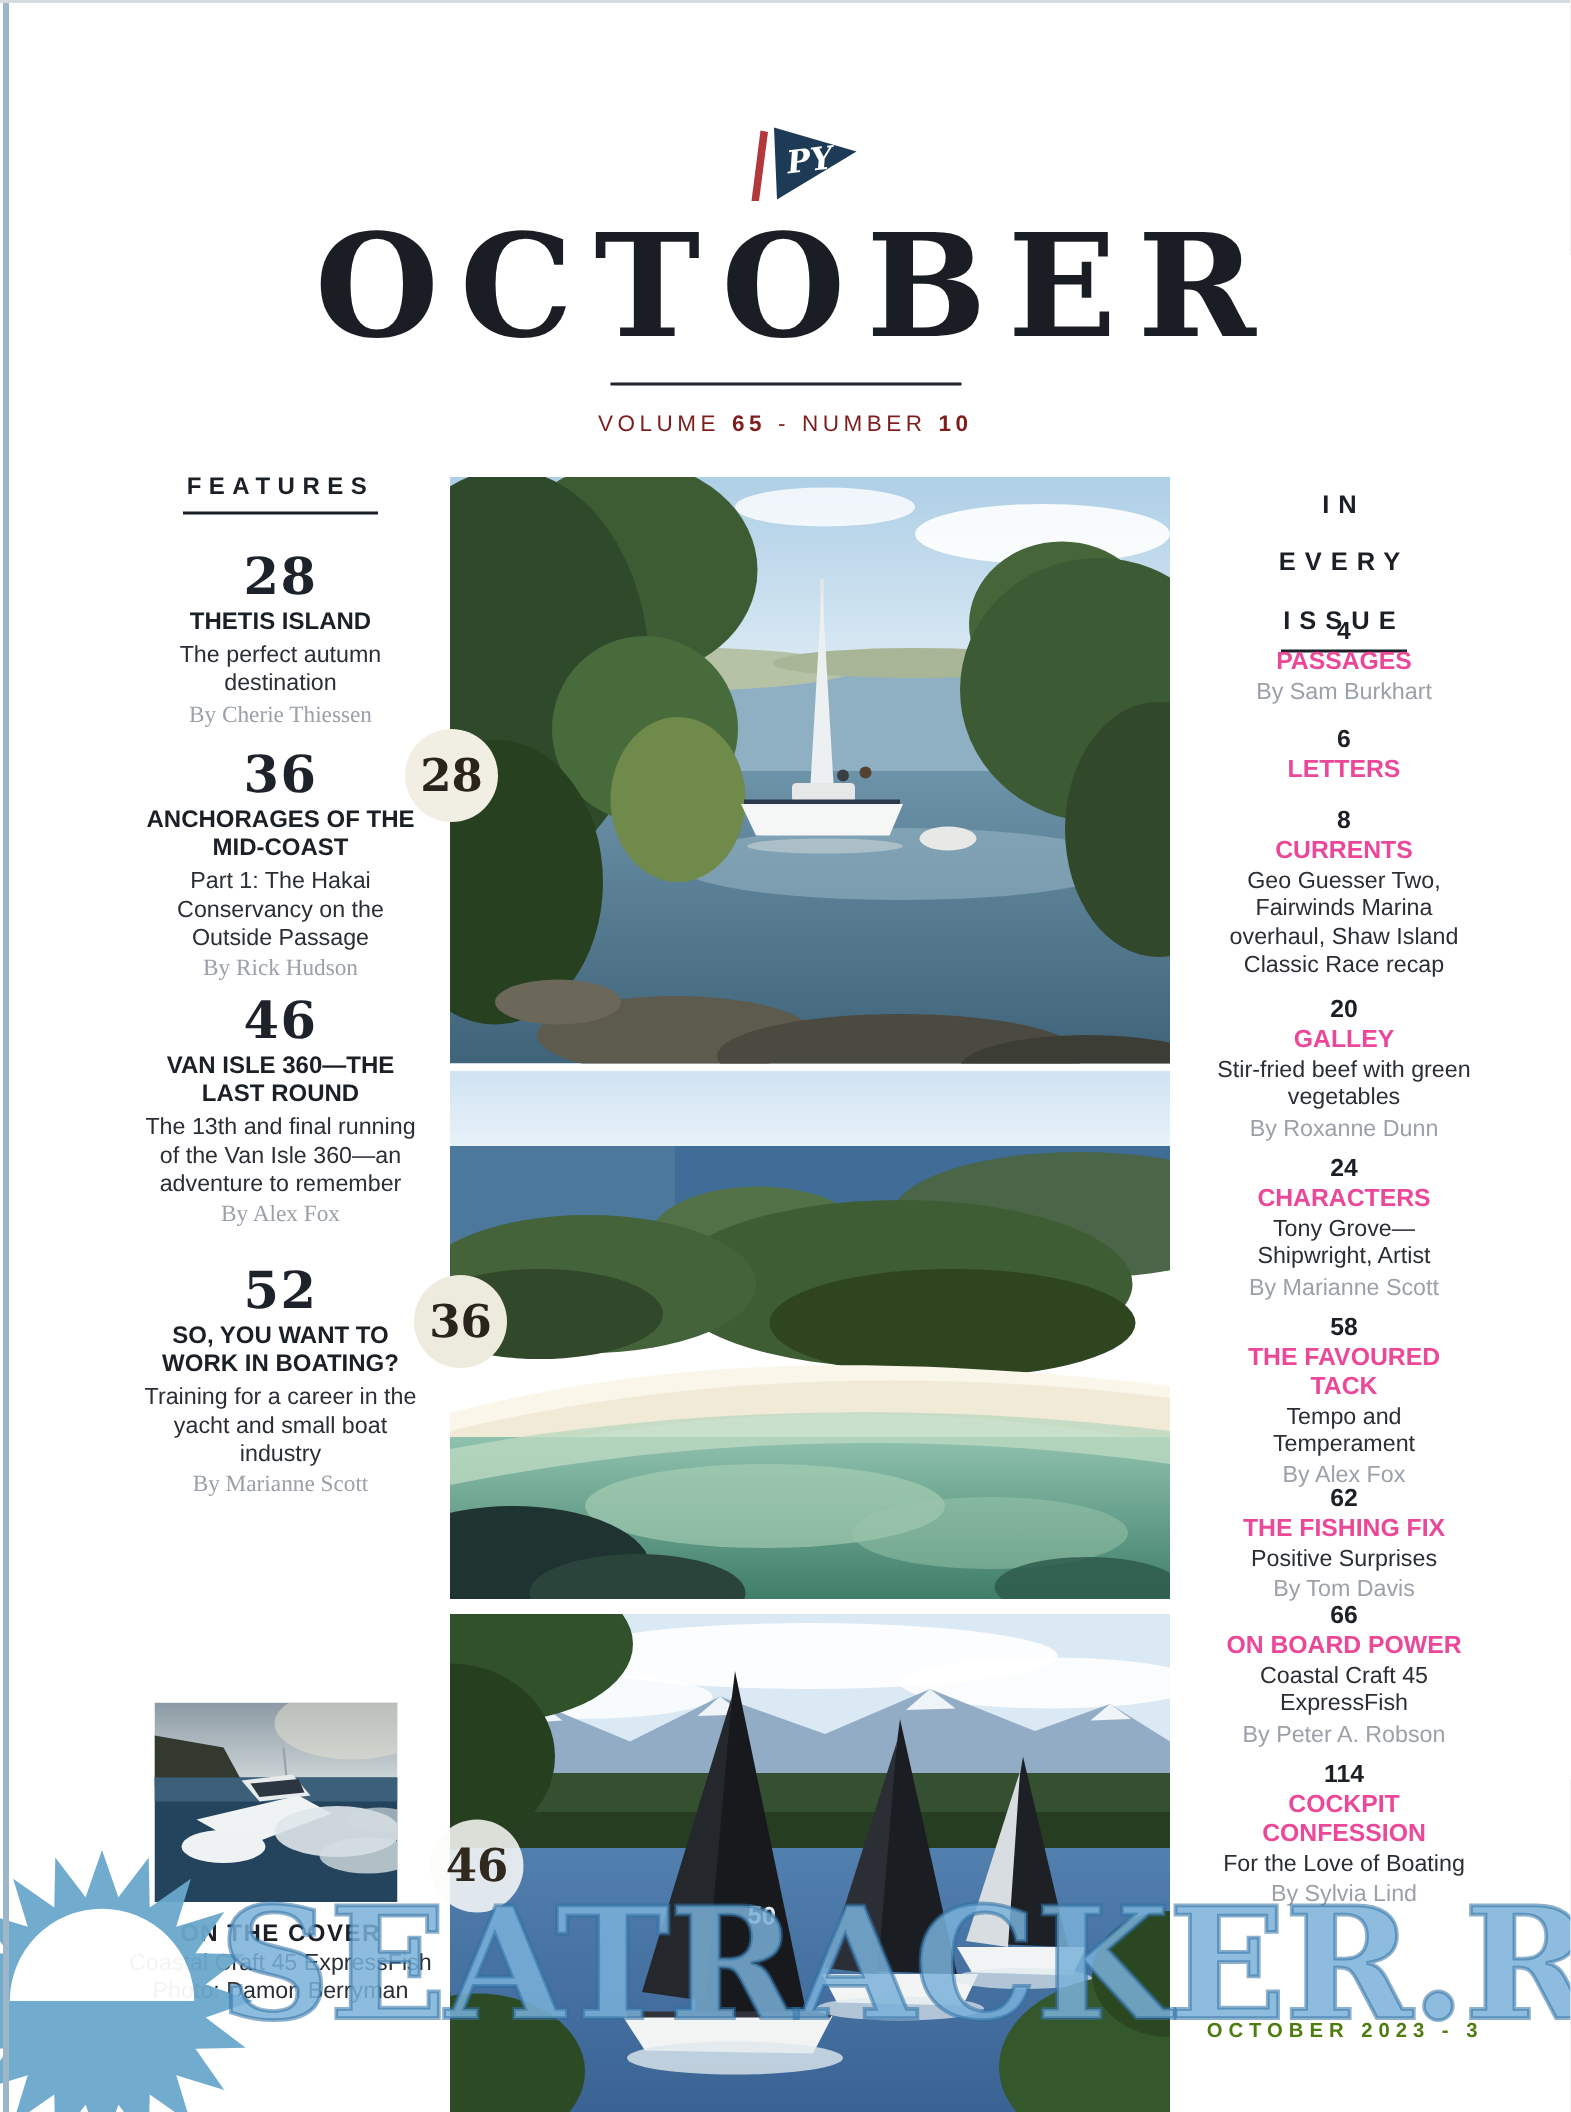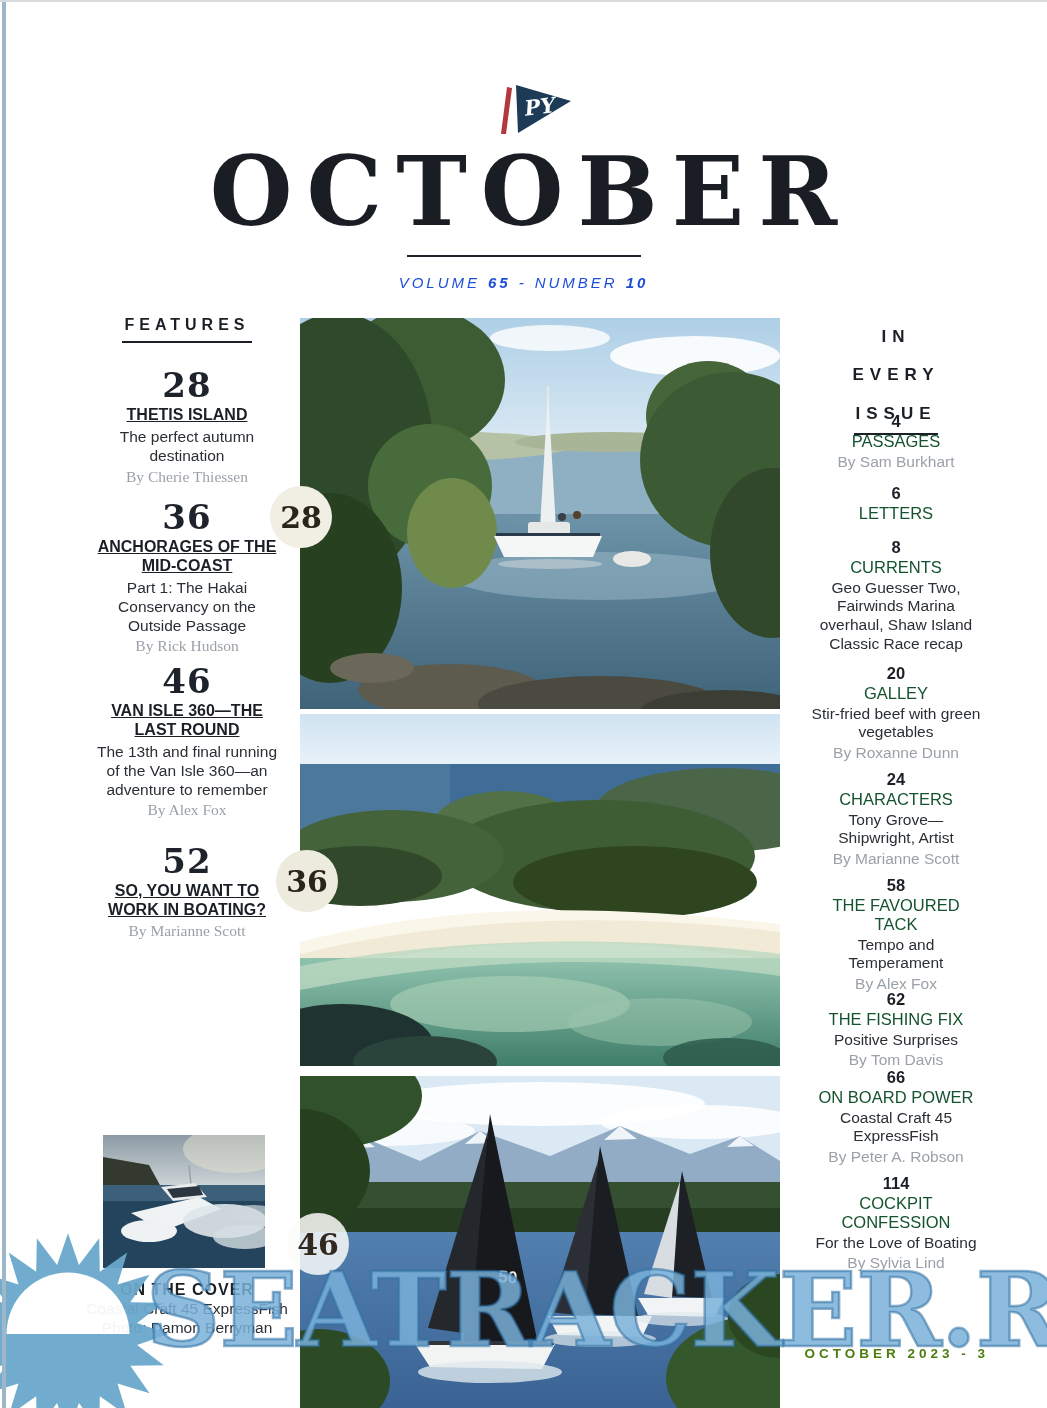--- a/index.html
+++ b/index.html
@@ -7,42 +7,42 @@
         font-family:"Liberation Sans",sans-serif;color:#1b2026;}
   .edge-left{position:absolute;left:2px;top:0;width:4px;height:1408px;background:#9db6c8;z-index:10;}
   .edge-top{position:absolute;left:0;top:0;width:1047px;height:2px;background:#d7dbde;z-index:10;}
 
   
   .masthead{position:absolute;left:0;right:0;top:78px;text-align:center;z-index:2;}
   .pennant{display:block;margin:0 auto;}
   .month-title{margin:4px 0 0 0;font-family:"DejaVu Serif",serif;font-weight:700;
                font-size:95px;line-height:1.0;letter-spacing:14px;padding-left:14px;color:#1a1d24;}
   .mast-rule{width:234px;height:2px;background:#20242c;margin:16px auto 17px auto;}
-  .volume-line{font-size:15px;letter-spacing:3px;color:#1d4ed8;font-style:italic;}
+  .volume-line{font-size:15px;letter-spacing:3px;color:#7f1d1d;}
   .volume-line .vl{font-weight:400;margin:0 4px;}
   .volume-line .vb{font-weight:700;margin:0 4px;}
 
   
   .col-heading{display:inline-block;font-weight:700;font-size:16px;letter-spacing:5px;
                color:#1b2026;border-bottom:2px solid #1b2026;padding:0 2px 7px 2px;}
   .features-col{position:absolute;left:92px;top:316px;width:190px;text-align:center;z-index:2;}
   .issue-col{position:absolute;left:810px;top:312px;width:172px;text-align:center;z-index:2;}
   .iei-line{font-weight:700;font-size:17px;letter-spacing:6px;line-height:1.55;color:#1b2026;margin-top:12px;}
   .iei-underline{display:inline-block;border-bottom:2px solid #1b2026;padding:0 1px 6px 1px;}
 
   .feat-item{position:absolute;left:0;right:0;}
   .feat-num{font-family:"DejaVu Serif",serif;font-weight:700;font-size:34px;line-height:1;
             letter-spacing:1px;color:#1e232b;}
-  .feat-title{font-weight:700;font-size:16px;line-height:1.18;margin-top:4px;color:#1b2026;text-decoration:underline;}
+  .feat-title{font-weight:700;font-size:16px;line-height:1.18;margin-top:4px;color:#1b2026;}
   .feat-desc{font-size:15.5px;line-height:1.22;margin-top:3px;color:#2a2f35;}
   .feat-by{font-size:15.5px;margin-top:2px;color:#9ba1a8;font-family:Liberation Serif, serif;}
 
   .issue-item{position:absolute;left:0;right:0;}
   .issue-num{font-weight:700;font-size:16.5px;line-height:1.2;color:#1b2026;}
-  .issue-title{font-weight:400;font-size:16.5px;line-height:1.15;color:#14532d;}
+  .issue-title{font-weight:700;font-size:16.5px;line-height:1.15;color:#ec4899;}
   .issue-desc{font-size:15.5px;line-height:1.2;margin-top:2px;color:#2a2f35;}
   .issue-by{font-size:15.5px;line-height:1.2;margin-top:2px;color:#9ba1a8;}
   .issue-desc:empty,.issue-by:empty{display:none;}
 
   
   .photo{position:absolute;z-index:1;display:block;}
   .photo1{left:300px;top:318px;}
   .photo2{left:300px;top:714px;}
   .photo3{left:300px;top:1076px;}
   .badge{position:absolute;z-index:3;width:62px;height:62px;border-radius:50%;
@@ -105,20 +105,21 @@
     <div class="feat-item" style="top:348px">
       <div class="feat-num">46</div>
       <div class="feat-title">VAN ISLE 360—THE LAST ROUND</div>
       <div class="feat-desc">The 13th and final running of the Van Isle 360—an adventure to remember</div>
       <div class="feat-by">By Alex Fox</div>
     </div>
 
     <div class="feat-item" style="top:528px">
       <div class="feat-num">52</div>
       <div class="feat-title">SO, YOU WANT TO WORK IN BOATING?</div>
+      <div class="feat-desc">Training for a career in the yacht and small boat industry</div>
       <div class="feat-by">By Marianne Scott</div>
     </div>
   </aside>
 
   <svg class="photo photo1" width="480" height="391" viewBox="0 0 480 391">
     <defs>
       <linearGradient id="p1sky" x1="0" y1="0" x2="0" y2="1">
         <stop offset="0" stop-color="#aecfe6"></stop>
           <stop offset="1" stop-color="#e2eef6"></stop>
       </linearGradient>

